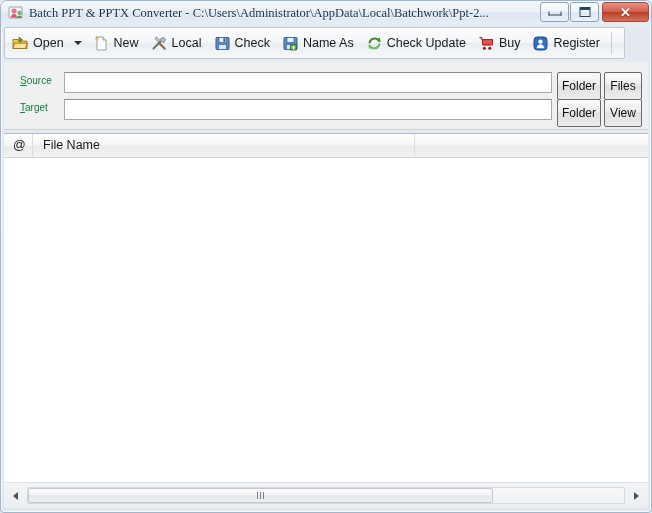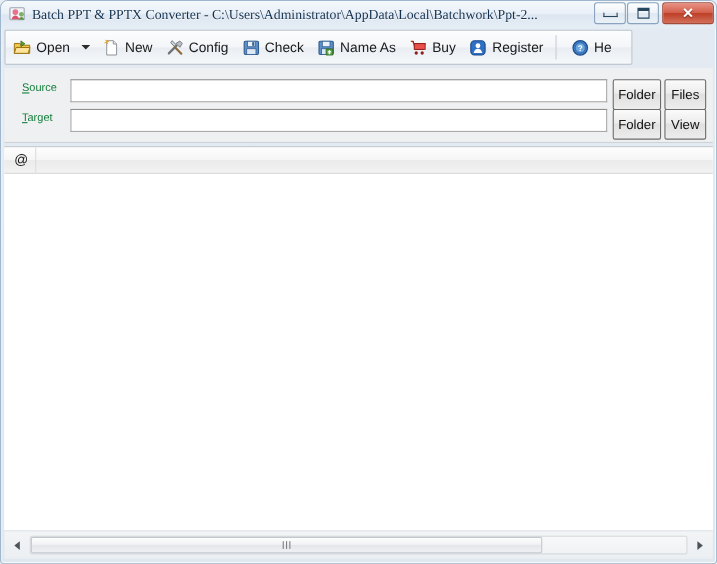--- a/index.html
+++ b/index.html
@@ -109,21 +109,21 @@
     width: 11px; height: 10px;
     box-sizing: border-box;
     border: 1px solid #29465f;
     border-top-width: 3px;
   }
 
   
   .toolbar {
     position: absolute;
     left: 4px; top: 27px;
-    width: 571px; height: 32px;
+    width: 621px; height: 32px;
     box-sizing: border-box;
     border: 1px solid #c0c8d0;
     border-radius: 2px;
     background: linear-gradient(to bottom, #fdfdfe 0%, #f3f5f8 50%, #e9edf2 51%, #f6f8fa 100%);
     display: flex;
     align-items: center;
     overflow: hidden;
     white-space: nowrap;
   }
   .tb-item {
@@ -382,21 +382,21 @@
 
     <div class="tb-item">
       <span class="tb-icon">
         <svg width="17" height="17" viewBox="0 0 17 17">
           <path d="M2.5 13.5l7-7" stroke="#6d7379" stroke-width="2" stroke-linecap="round"></path>
           <path d="M9 4.5l3.5-2.2 2.2 2.2-2.2 3.5z" fill="#b9bfc5" stroke="#6d7379" stroke-width="0.8"></path>
           <path d="M13.8 13.8l-6-6" stroke="#8a6a3b" stroke-width="2" stroke-linecap="round"></path>
           <path d="M7.6 7.3l-3.4-3.4 1.2-1.9 3.5 3.4z" fill="#cfd5da" stroke="#6d7379" stroke-width="0.8"></path>
         </svg>
       </span>
-      <span class="tb-label">Config</span>
+      <span class="tb-label">Local</span>
     </div>
 
     <div class="tb-item">
       <span class="tb-icon">
         <svg width="17" height="17" viewBox="0 0 17 17">
           <rect x="2" y="2.5" width="13" height="12" rx="1" fill="#5e8fc9" stroke="#2f5d8f" stroke-width="1"></rect>
           <rect x="5" y="2.5" width="7" height="5" fill="#e9f1fa" stroke="#2f5d8f" stroke-width="0.7"></rect>
           <rect x="9.3" y="3.3" width="1.8" height="3.4" fill="#2f5d8f"></rect>
           <rect x="4.3" y="9.3" width="8.4" height="5.2" fill="#dce8f5" stroke="#2f5d8f" stroke-width="0.7"></rect>
         </svg>
@@ -410,20 +410,31 @@
           <rect x="2" y="2.5" width="13" height="12" rx="1" fill="#5e8fc9" stroke="#2f5d8f" stroke-width="1"></rect>
           <rect x="5" y="2.5" width="7" height="5" fill="#e9f1fa" stroke="#2f5d8f" stroke-width="0.7"></rect>
           <rect x="4.3" y="9.3" width="8.4" height="5.2" fill="#dce8f5" stroke="#2f5d8f" stroke-width="0.7"></rect>
           <path d="M8.5 9.5h6v5.5h-6z" fill="#55a33d" stroke="#2f6b22" stroke-width="0.8"></path>
           <path d="M11.5 10.4l2 2h-1.2v2h-1.6v-2H9.5z" fill="#ffffff"></path>
         </svg>
       </span>
       <span class="tb-label">Name As</span>
     </div>
 
+    <div class="tb-item">
+      <span class="tb-icon">
+        <svg width="17" height="17" viewBox="0 0 17 17">
+          <path d="M13.5 6.2A5.4 5.4 0 0 0 3.6 7.4" fill="none" stroke="#3f8f35" stroke-width="2.1" stroke-linecap="round"></path>
+          <path d="M3.4 10.6a5.4 5.4 0 0 0 9.9-1.2" fill="none" stroke="#6cc05c" stroke-width="2.1" stroke-linecap="round"></path>
+          <path d="M13.9 2.6l0.5 3.9-3.8-0.9z" fill="#3f8f35"></path>
+          <path d="M3.1 14.3l-0.6-3.9 3.8 0.9z" fill="#6cc05c"></path>
+        </svg>
+      </span>
+      <span class="tb-label">Check Update</span>
+    </div>
 
     <div class="tb-item">
       <span class="tb-icon">
         <svg width="17" height="17" viewBox="0 0 17 17">
           <path d="M1.5 2.5h2.2l1.6 7.4h7.6l1.6-5.2H4.6" fill="#d83a34" stroke="#8f1f1b" stroke-width="1" stroke-linejoin="round"></path>
           <rect x="4.6" y="4.7" width="9.9" height="5.2" fill="#e9514a" stroke="#8f1f1b" stroke-width="0.8"></rect>
           <circle cx="6.4" cy="13.2" r="1.5" fill="#8f1f1b"></circle>
           <circle cx="11.8" cy="13.2" r="1.5" fill="#8f1f1b"></circle>
         </svg>
       </span>
@@ -473,20 +484,21 @@
       </label>
       <input class="row-input" type="text" value="" style="">
       <button class="sm-btn btn-folder">Folder</button>
       <button class="sm-btn btn-right">View</button>
     </div>
   </div>
 
   <div class="listview">
     <div class="list-header">
       <div class="col col-at">@</div>
+      <div class="col col-name">File Name</div>
     </div>
     <div class="list-body"></div>
   </div>
 
   <div class="hscroll">
     <div class="sb-arrow left">
         <i></i>
       </div>
     <div class="sb-track">
       <div class="sb-thumb">

